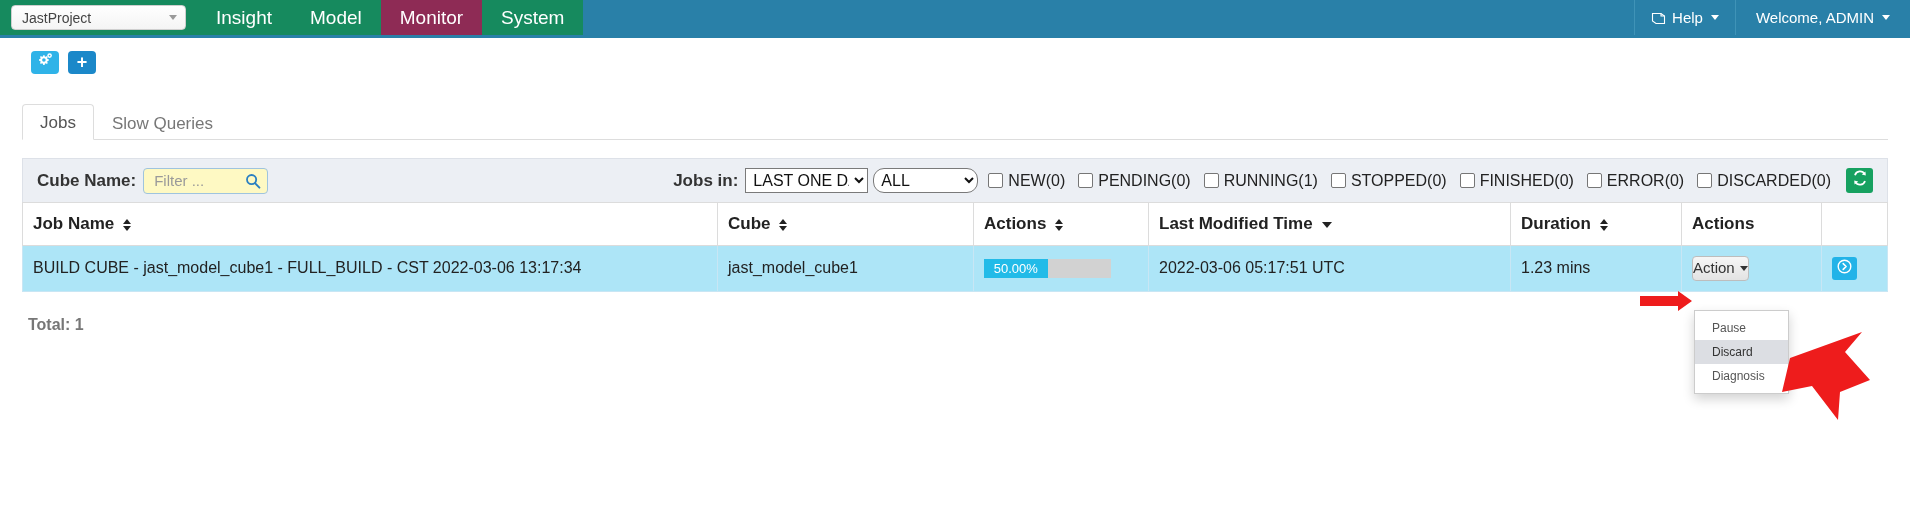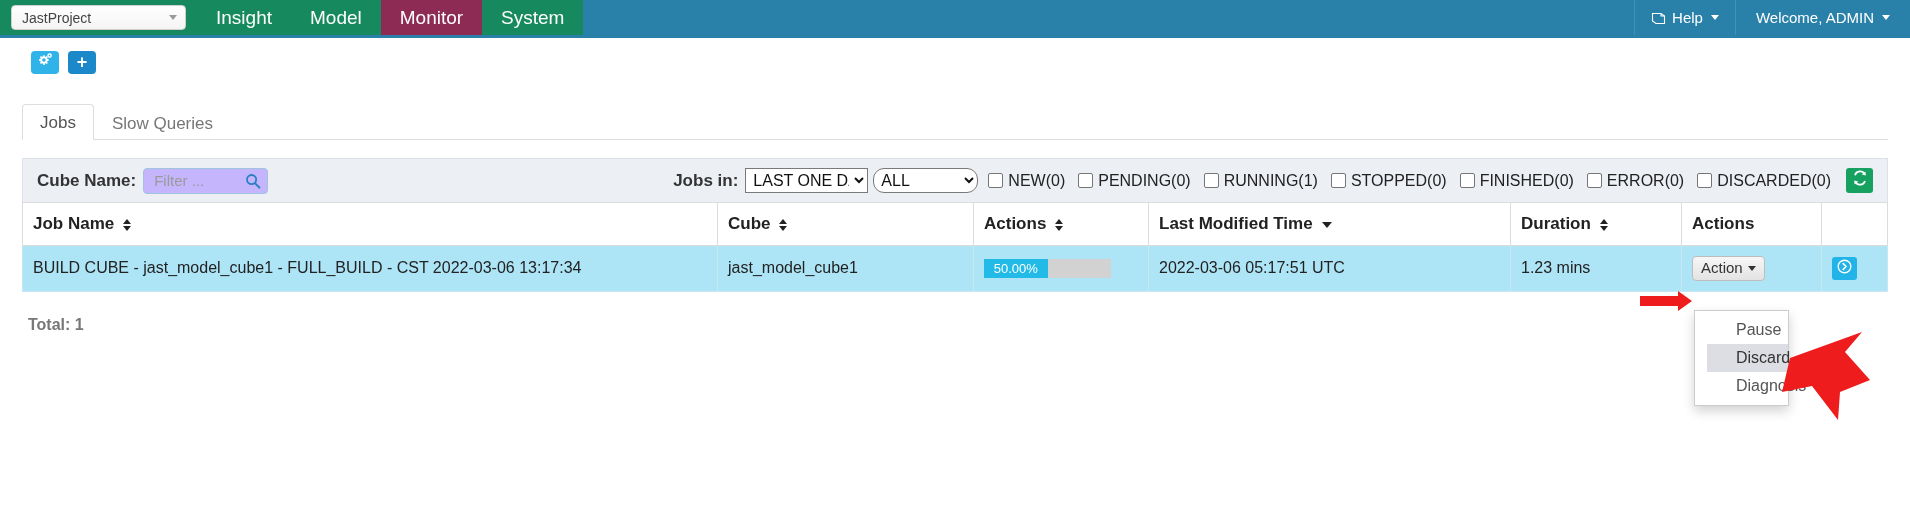--- a/index.html
+++ b/index.html
@@ -180,21 +180,21 @@
   .cube-label {
     font-weight: bold;
     font-size: 17px;
     color: #333;
     margin-right: 7px;
     white-space: nowrap;
   }
   .search-box {
     width: 125px;
     height: 26px;
-    background: #c4b5fd;
+    background: #fef9c3;
     border: 1px solid #9fc4de;
     border-radius: 4px;
     display: flex;
     align-items: center;
     padding: 0 6px 0 8px;
     box-sizing: border-box;
   }
   .search-box input {
     border: none;
     outline: none;
@@ -340,21 +340,21 @@
     color: #ffffff;
   }
 
   .action-btn {
     display: inline-flex;
     align-items: center;
     gap: 5px;
     background: linear-gradient(#f6f6f6, #e3e3e3);
     border: 1px solid #bdbdbd;
     border-radius: 4px;
-    padding: 3px 8px;
+    padding: 3px 0;
     font-size: 15px;
     color: #333;
     line-height: 1.1;
   }
   .caret-dk {
     width: 0; height: 0;
     border-left: 4px solid transparent;
     border-right: 4px solid transparent;
     border-top: 5px solid #333;
   }
@@ -375,25 +375,24 @@
     left: 1694px;
     top: 310px;
     width: 93px;
     background: #ffffff;
     border: 1px solid #cccccc;
     box-shadow: 0 5px 11px rgba(0,0,0,0.18);
     padding: 5px 0;
     z-index: 40;
   }
   .dropdown-menu .mi {
-    padding: 5px 29px;
-    font-size: 16px;
+    padding: 5px 17px;
+    font-size: 12px;
     color: #555;
     white-space: nowrap;
-    margin-left: 12px;
   }
   .dropdown-menu .mi.hl { background: #dcdee3; color: #333; }
 
   .total-line {
     margin: 24px 0 0 28px;
     font-size: 16px;
     font-weight: bold;
     color: #777;
   }
 

